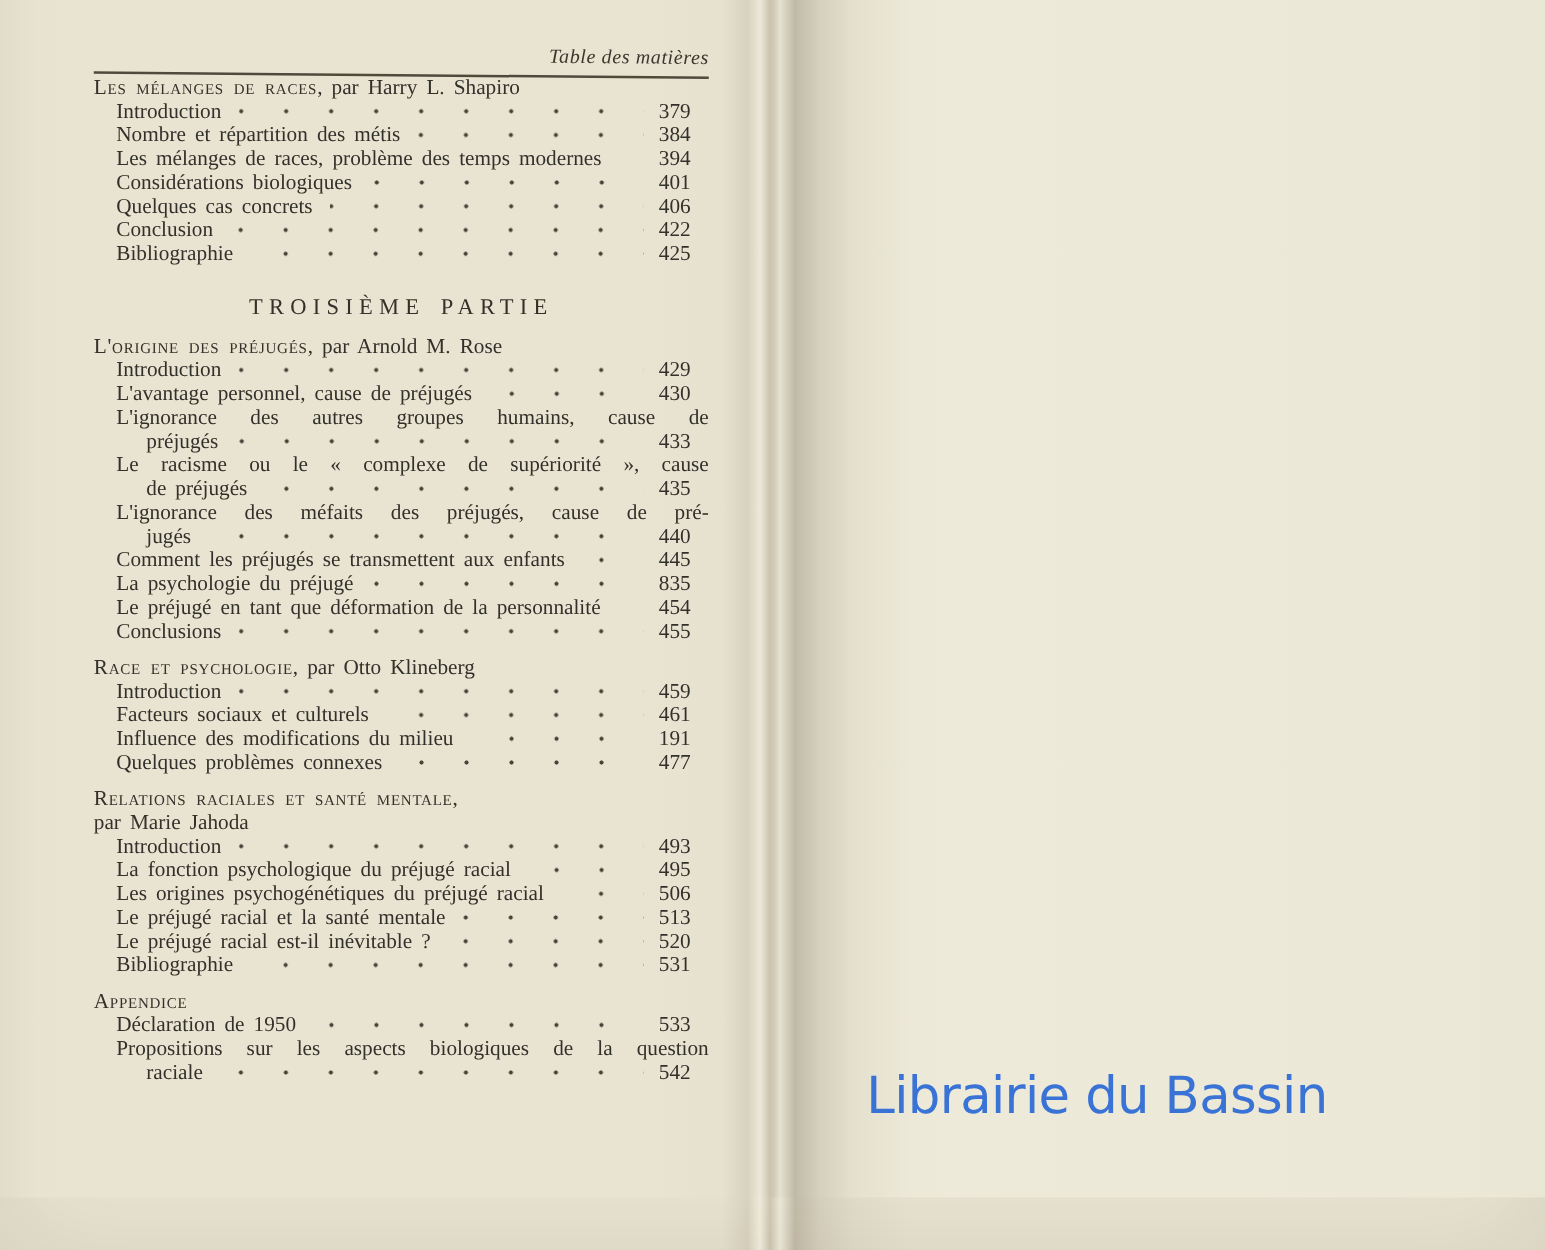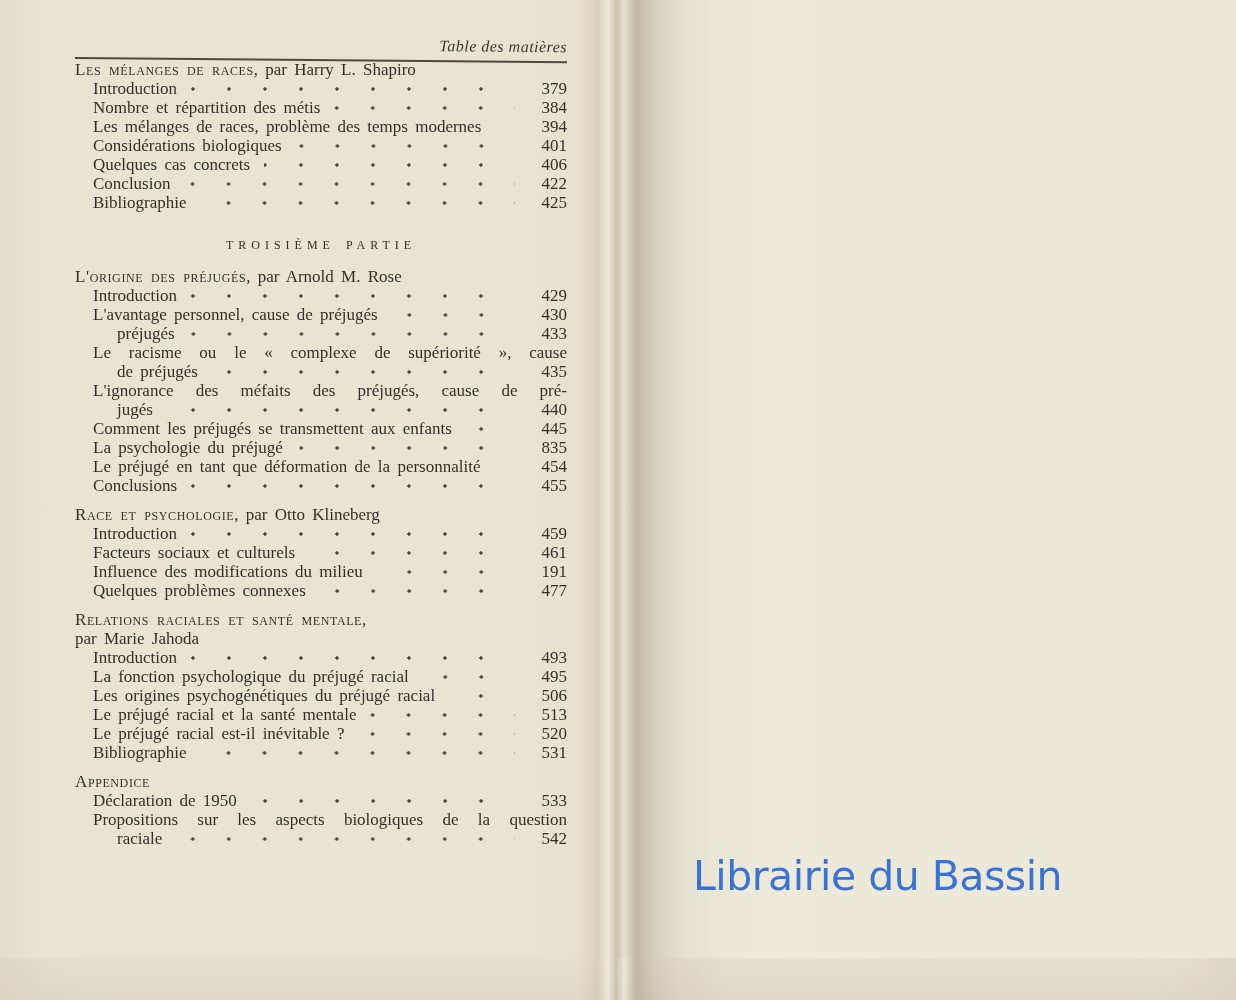--- a/index.html
+++ b/index.html
@@ -39,33 +39,33 @@
   .toc-header{
     text-align:right;border-bottom:2px solid #4e4a3c;padding-bottom:5px;
     transform:rotate(.5deg);transform-origin:left bottom;
   }
   .toc-header-text{font-style:italic;font-size:16px;letter-spacing:.5px;color:#3a372f;}
   .toc{margin-top:1px;font-size:17px;line-height:19px;word-spacing:3px;}
   .toc-section{margin-bottom:10px;}
   .sec-heading .sc,.sec-line2{color:#33312a;}
   .sc{font-variant:small-caps;letter-spacing:.6px;}
   .part-heading{
-    text-align:center;letter-spacing:5px;font-size:12px;margin:24px 0 12px 0;color:#33312a;
+    text-align:center;letter-spacing:5px;font-size:18px;margin:24px 0 12px 0;color:#33312a;
   }
   .row{display:flex;align-items:baseline;}
   .row .t{white-space:nowrap;}
   .row.cont .t{padding-left:24px;}
   .toc .row,.toc .wrap1{padding-left:18px;}
   .leader{flex:1 1 auto;position:relative;margin:0 12px 0 10px;min-width:0;}
   .leader::after{
     content:"";position:absolute;left:4px;right:0;bottom:3px;height:4px;
     background-image:radial-gradient(circle at 2px 2px,rgba(52,48,40,.9) 1.4px,rgba(52,48,40,0) 1.9px);
     background-size:36px 4px;background-repeat:repeat-x;background-position:right center;
   }
-  .pg{width:40px;text-align:right;flex:0 0 auto;}
+  .pg{width:40px;flex:0 0 auto;}
   .wrap1{text-align:justify;text-align-last:justify;}
   .watermark{
     position:absolute;left:693px;top:852px;
     font-family:"DejaVu Sans","Liberation Sans",sans-serif;
     font-size:41px;letter-spacing:-.5px;opacity:.92;white-space:nowrap;
   }
 </style>
 </head>
 <body>
 
@@ -121,20 +121,21 @@
             <div class="row">
               <span class="t">Introduction</span>
               <span class="leader"></span>
               <span class="pg">429</span>
             </div>
             <div class="row">
               <span class="t">L'avantage personnel, cause de préjugés</span>
               <span class="leader"></span>
               <span class="pg">430</span>
             </div>
+            <div class="wrap1">L'ignorance des autres groupes humains, cause de</div>
             <div class="row cont">
               <span class="t">préjugés</span>
               <span class="leader"></span>
               <span class="pg">433</span>
             </div>
             <div class="wrap1">Le racisme ou le « complexe de supériorité », cause</div>
             <div class="row cont">
               <span class="t">de préjugés</span>
               <span class="leader"></span>
               <span class="pg">435</span>

